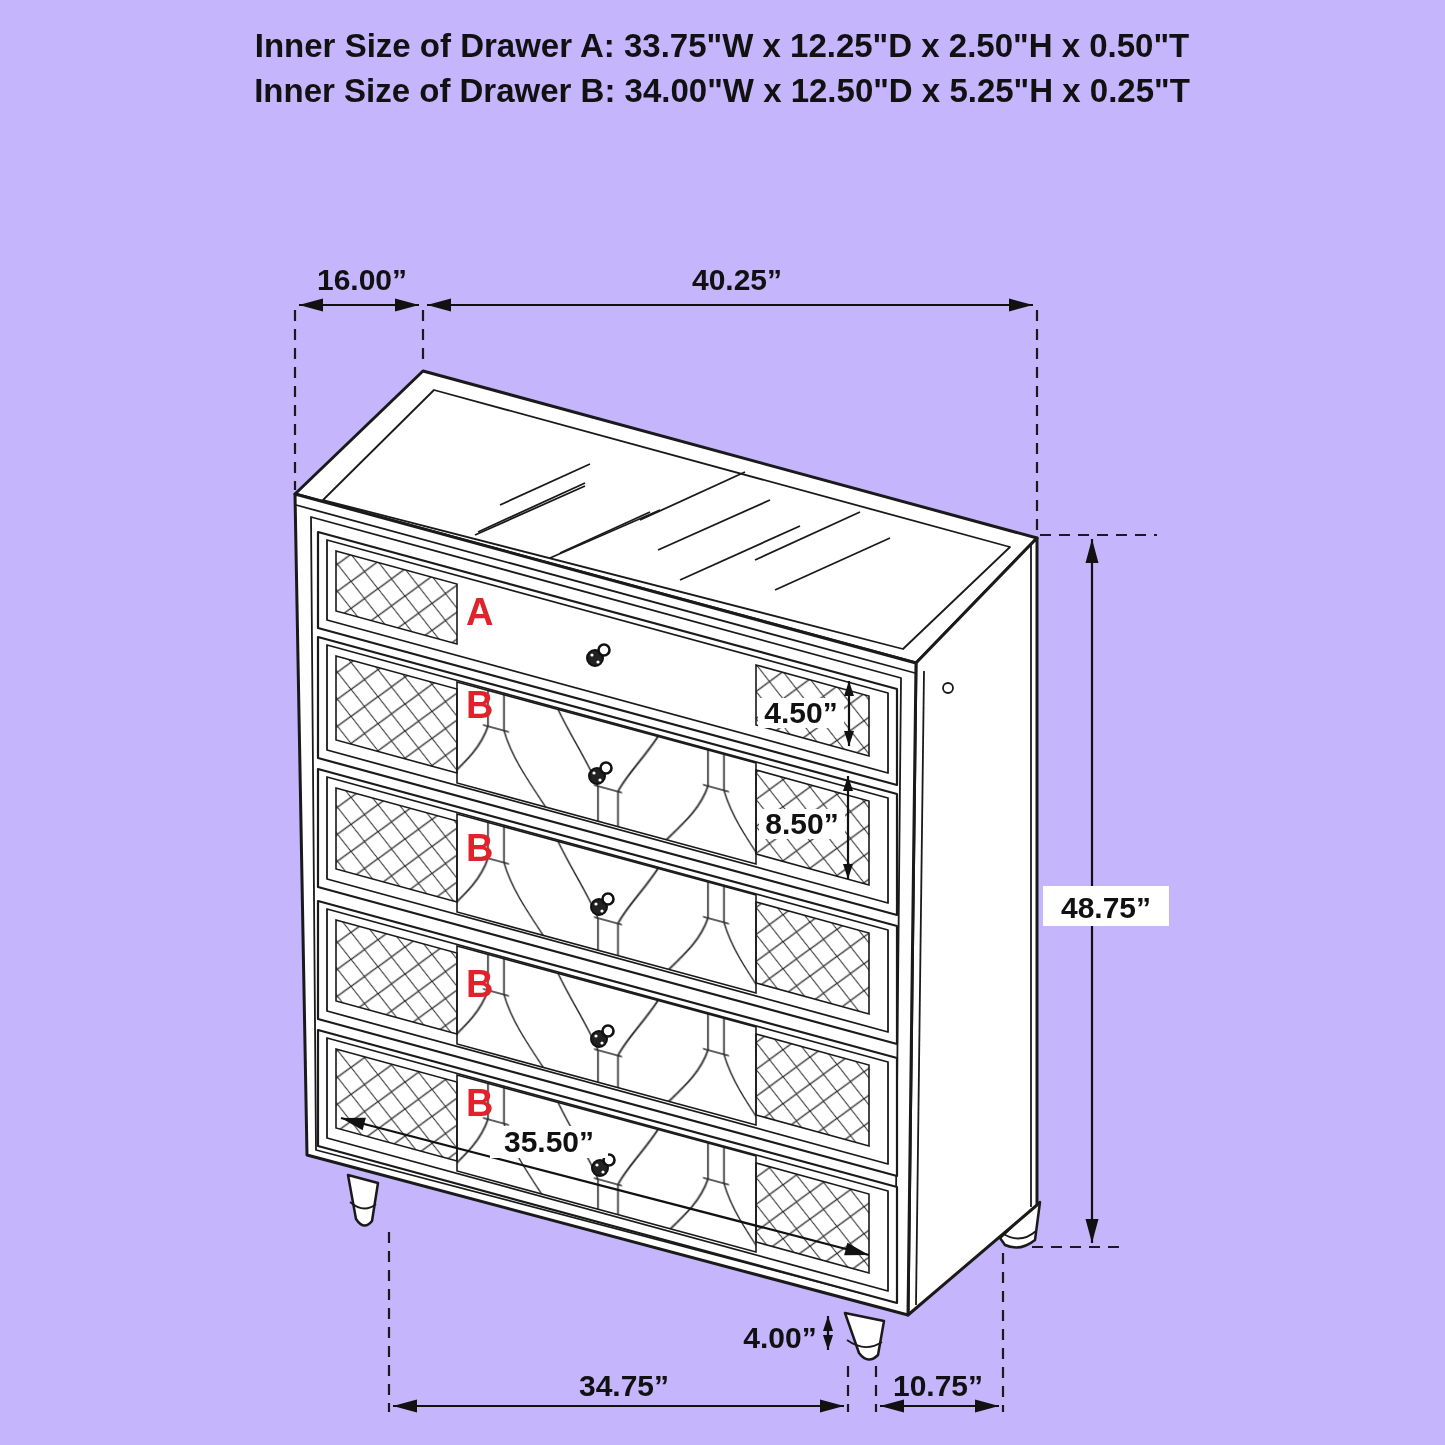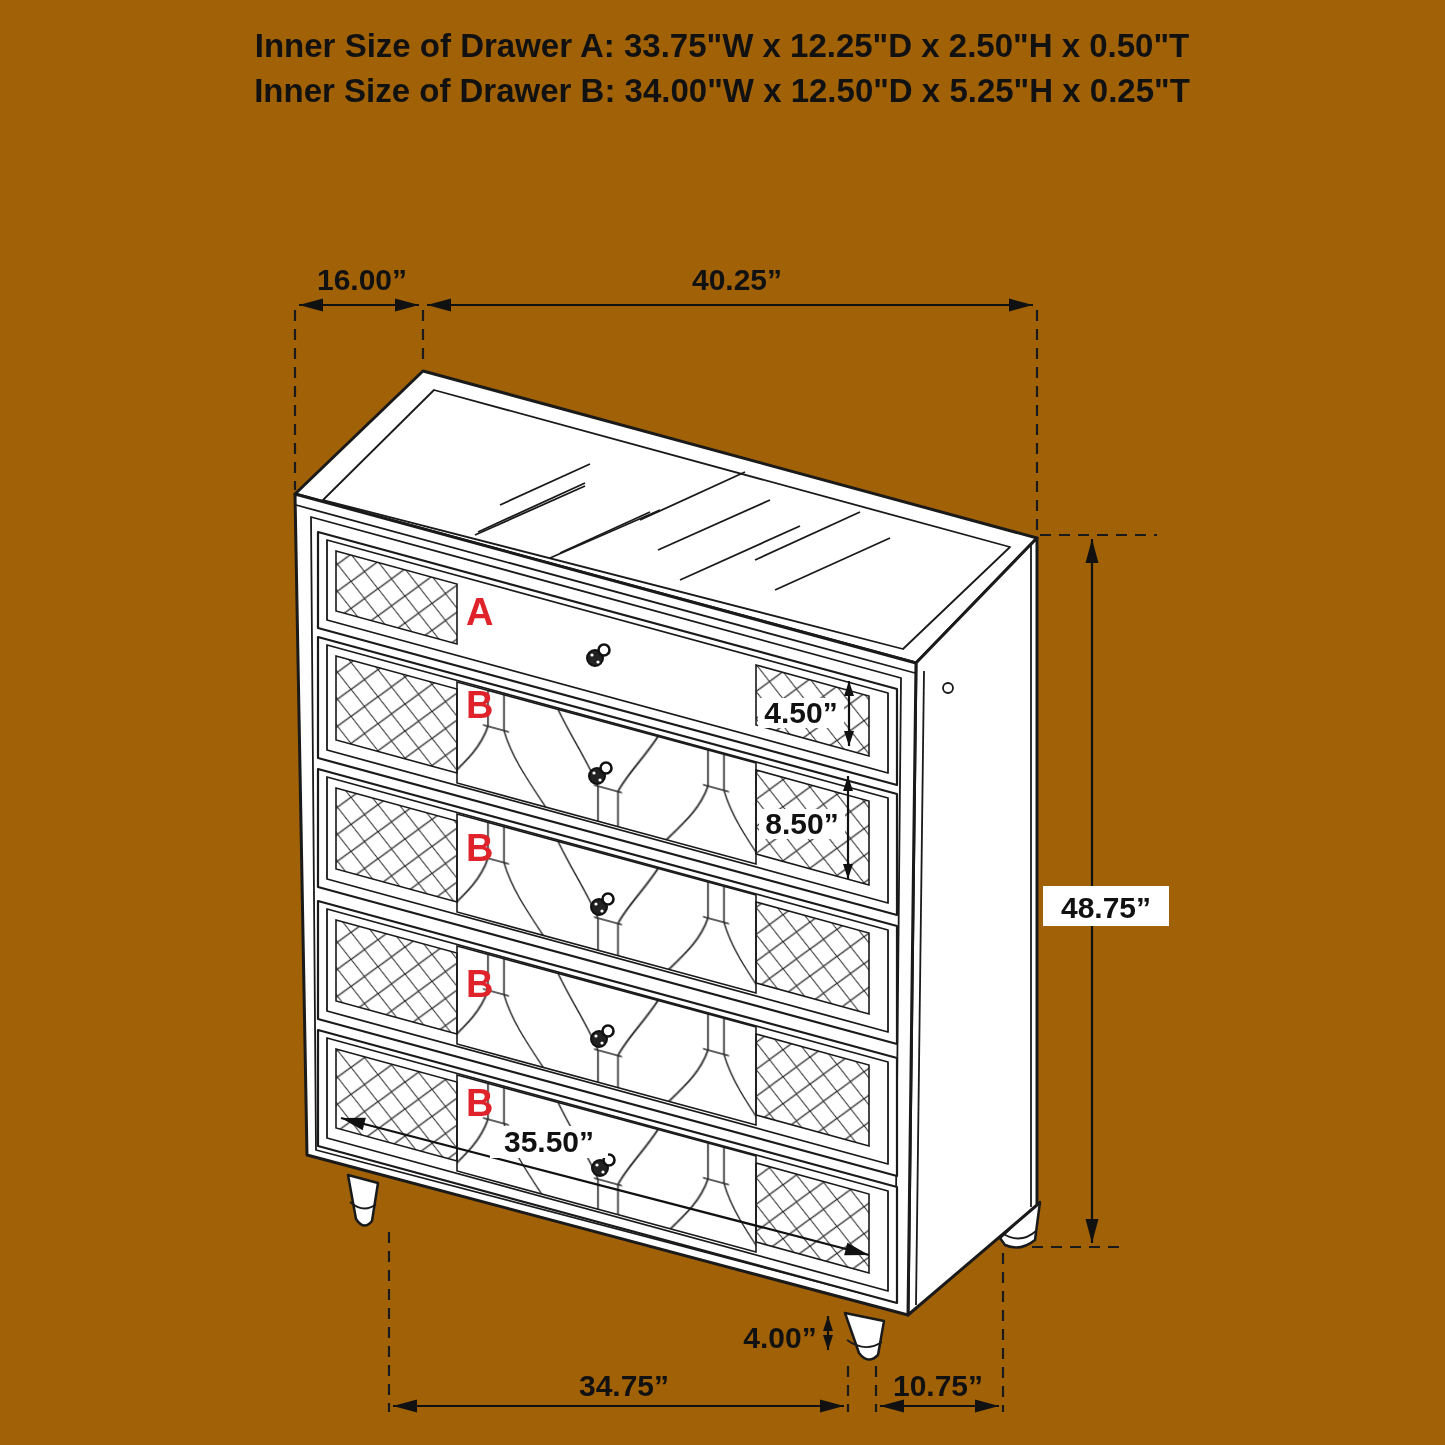--- a/index.html
+++ b/index.html
@@ -1,16 +1,16 @@
 <!DOCTYPE html>
 <html><head>
 <meta charset="utf-8">
 <style>
   html,body{margin:0;padding:0;background:#ffffff;}
-  .stage{width:1445px;height:1445px;position:relative;background:#a16207;overflow:hidden;}
+  .stage{width:1445px;height:1445px;position:relative;background:#c4b5fd;overflow:hidden;}
   svg{display:block;}
   .title-line{font:700 33px "Liberation Sans", sans-serif;fill:#111;text-anchor:middle;}
   .dim-label{font:700 30px "Liberation Sans", sans-serif;fill:#111;text-anchor:middle;}
   .red-label{font:700 38px "Liberation Sans", sans-serif;fill:#e0232a;text-anchor:start;}
   .outline{stroke:#1a1a1a;fill:#ffffff;stroke-width:3;stroke-linejoin:round;}
   .frame{stroke:#1a1a1a;fill:#ffffff;stroke-width:2.2;stroke-linejoin:round;}
   .frame2{stroke:#1a1a1a;fill:none;stroke-width:1.8;stroke-linejoin:round;}
   .detail{stroke:#1a1a1a;fill:none;stroke-width:1.8;}
   .hatchpanel{stroke:#1a1a1a;stroke-width:1.6;}
   .dimline{stroke:#111;stroke-width:2.2;fill:none;}

